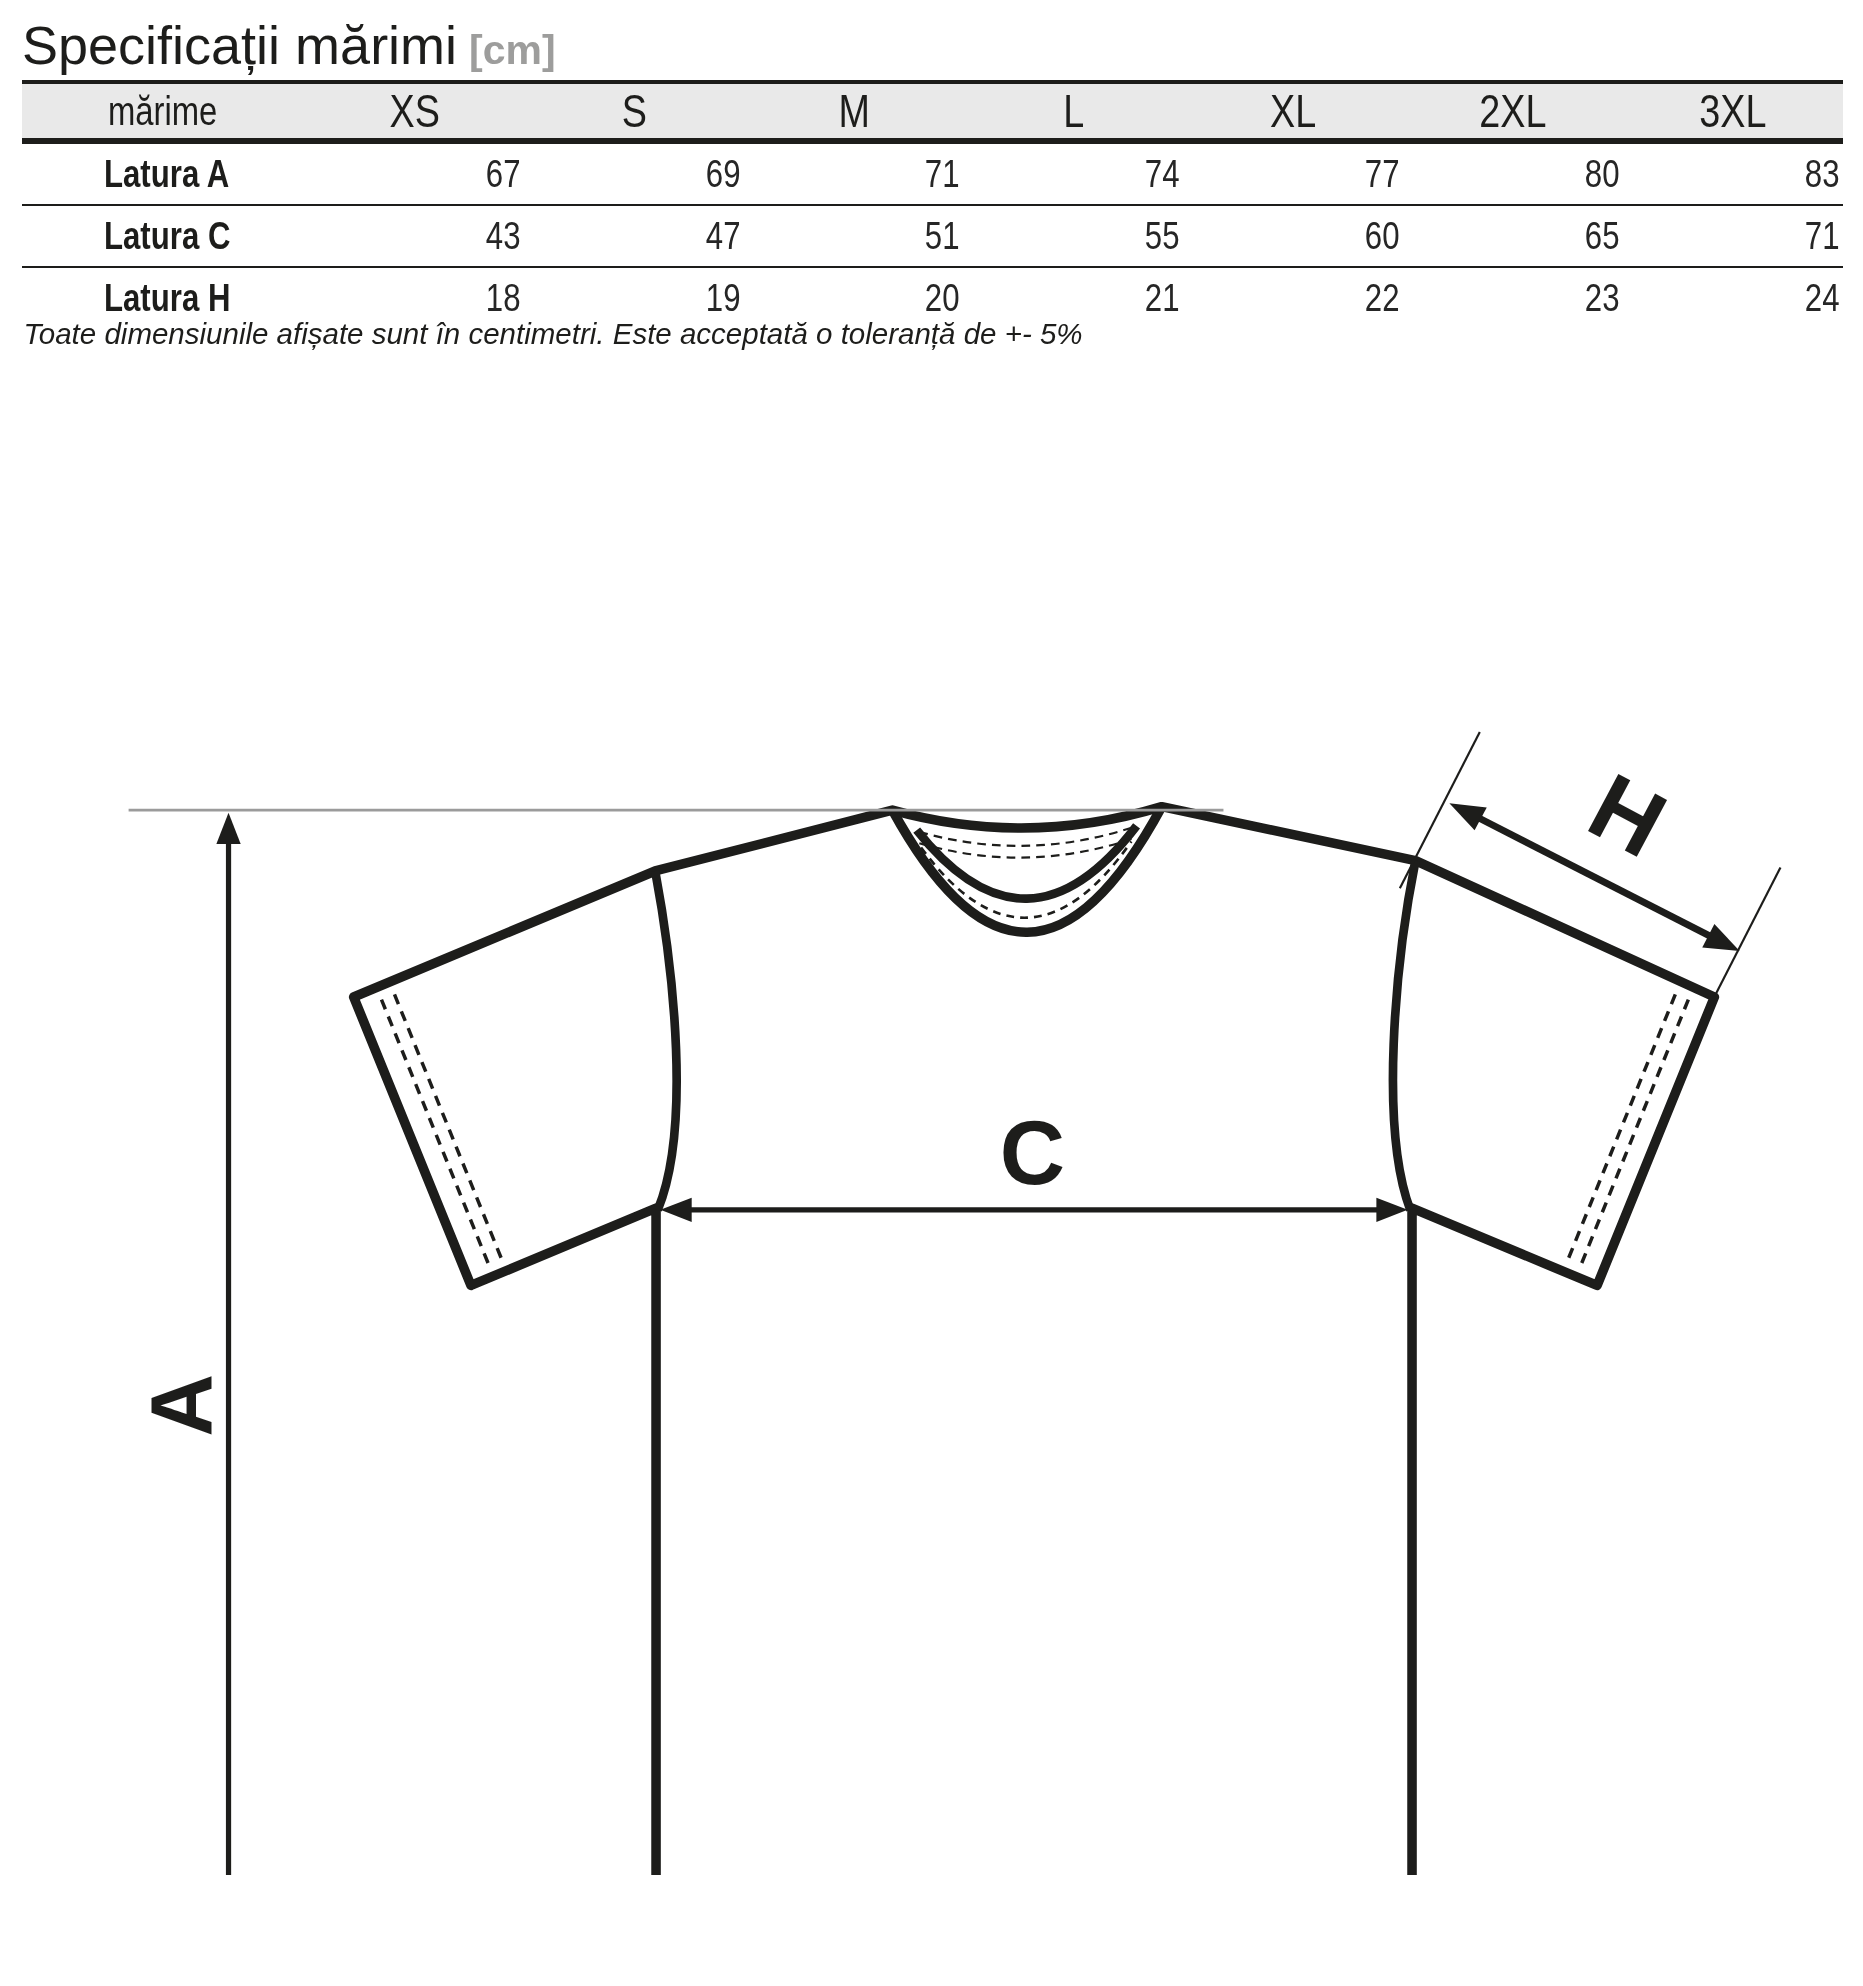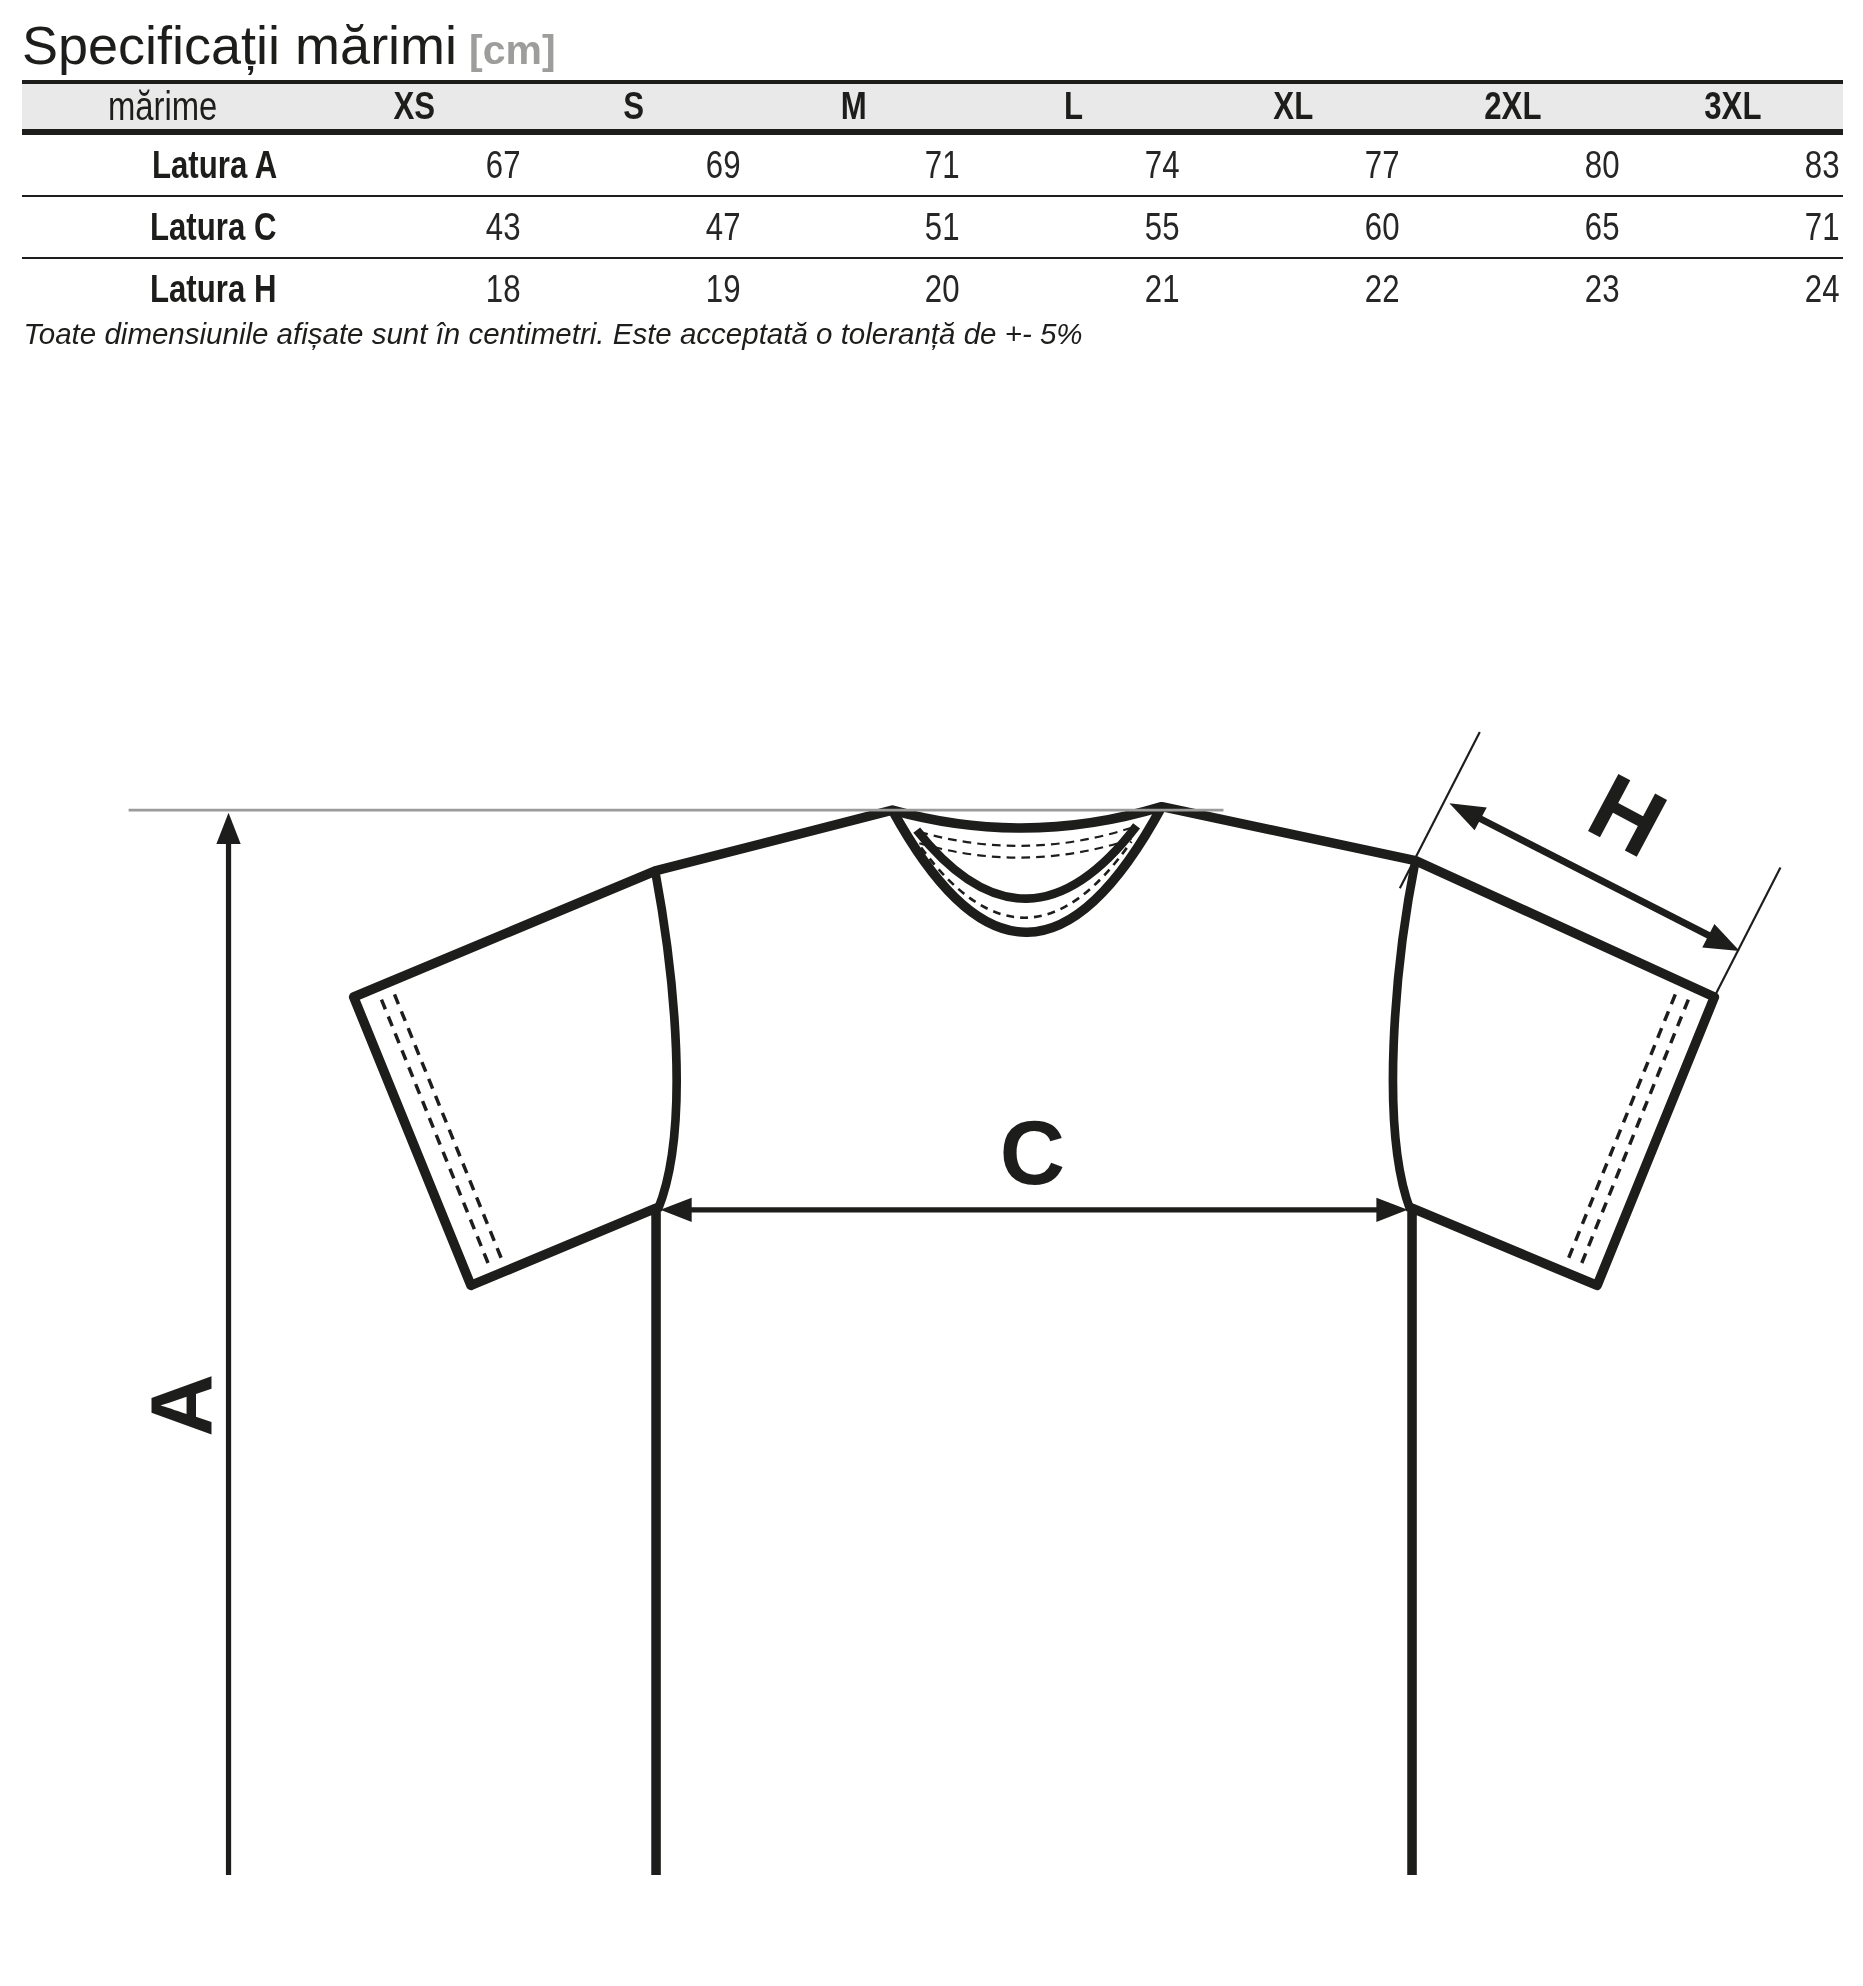--- a/index.html
+++ b/index.html
@@ -18,31 +18,31 @@
     position:absolute;left:22px;top:80px;width:1821px;
     border-collapse:collapse;table-layout:fixed;
   }
   .spec-table thead tr{
     background:#e9e9e9;
     border-top:4.3px solid #1d1d1b;
     border-bottom:6px solid #1d1d1b;
     padding-left:48px;
   }
   .spec-table th{
-    height:45px;font-size:38px;font-weight:700;text-align:center;
+    height:45px;font-size:46px;font-weight:400;text-align:center;
     padding:0;vertical-align:middle;color:#1d1d1b;
   }
   .spec-table th.rowhead{font-weight:400;font-size:40px;}
   .spec-table td{
     height:60px;font-size:38px;text-align:right;vertical-align:middle;
     padding:0;color:#262626;
   }
   .spec-table tbody tr{border-bottom:2.6px solid #1d1d1b;}
   .spec-table tbody tr:last-child{border-bottom:none;}
-  .spec-table td.rlabel{text-align:right;padding-left:35px;font-weight:700;color:#1d1d1b;}
+  .spec-table td.rlabel{text-align:center;padding-left:35px;font-weight:700;color:#1d1d1b;}
   .cnd{display:inline-block;transform:scaleX(.82);transform-origin:50% 50%;}
   .cnd-l{display:inline-block;transform:scaleX(.82);transform-origin:0 50%;}
   
   .note{
     position:absolute;left:23.5px;top:297px;font-size:29.5px;font-style:italic;
     color:#1d1d1b;white-space:nowrap;margin-top:20px;
   }
   
   .diagram{position:absolute;left:0;top:0;width:1863px;height:1987px;}
   .diagram text{font-family:"Liberation Sans", sans-serif;font-weight:700;fill:#1d1d1b;}

